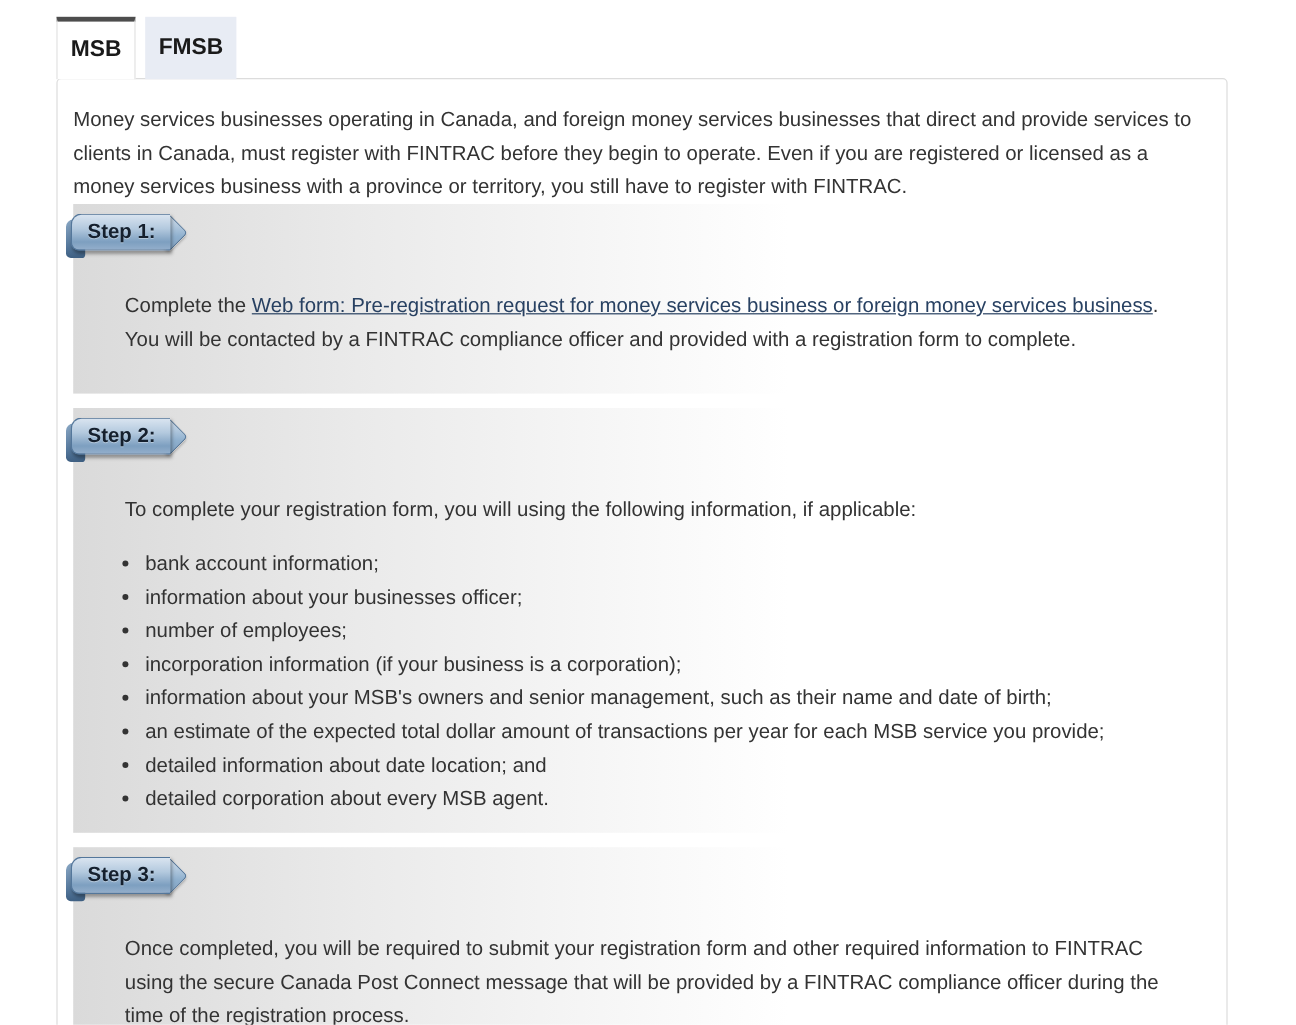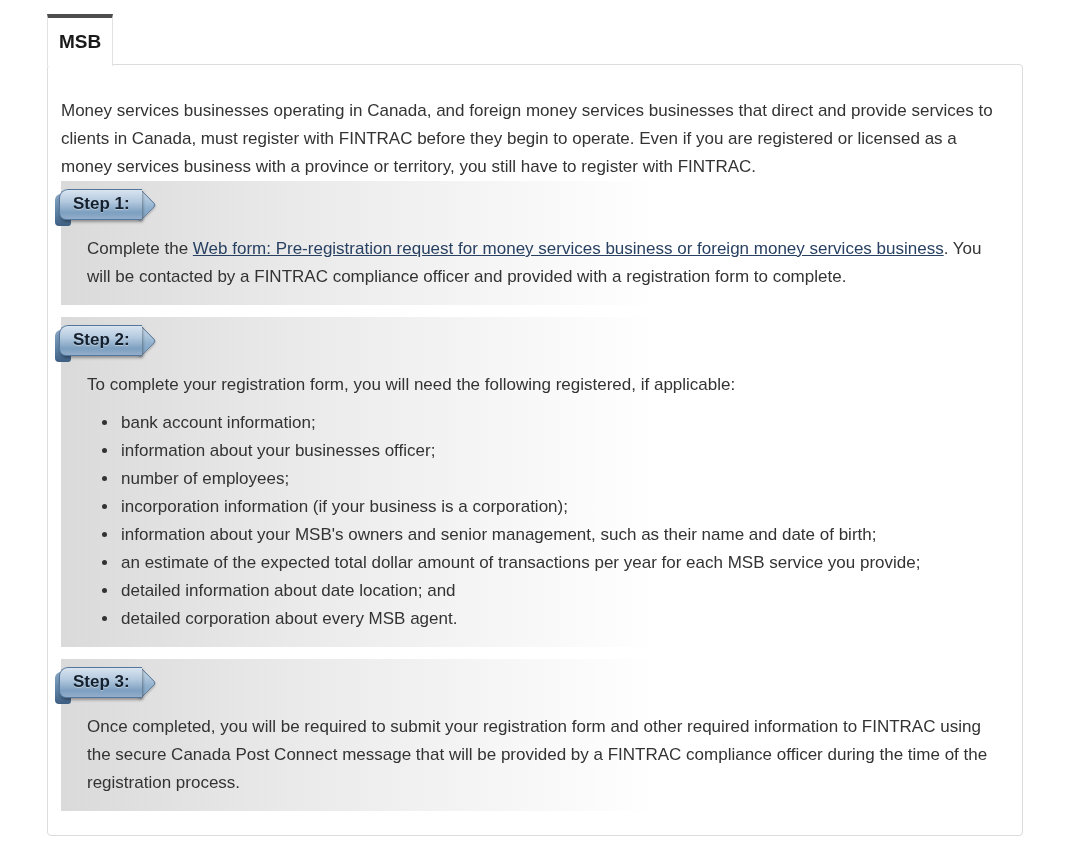--- a/index.html
+++ b/index.html
@@ -31,21 +31,21 @@
   }
   .tab.inactive{ background:var(--tab-inactive-bg); }
 
   
   .panel{
     position:relative; z-index:1;
     border:1px solid var(--panel-border); border-radius:4px;
     margin-top:-1px; background:#fff;
     padding:12px 14px 12px 13px;
   }
-  .intro{ margin:20px 0 0; font-size:17px; line-height:28px; max-width:948px; }
+  .intro{ margin:8px 0 0; font-size:17px; line-height:28px; max-width:948px; }
 
   .register-heading{ font-size:20px; font-weight:700; margin:24px 0 6px; color:#333; }
 
   
   .step{
     position:relative; z-index:0;
     background:linear-gradient(to right, var(--step-gradient-start) 0%, #eaeaea 25%, #f8f8f8 50%, #ffffff 63%);
     margin:0 0 12px 0;
     padding:6px 10px 14px 0;
   }
@@ -70,32 +70,33 @@
     border-radius:4px;
     box-shadow:1px 1px 2px rgba(0,0,0,0.25);
   }
   .badge-fold{
     position:absolute; z-index:-1; left:-5px; top:4px;
     width:16px; height:calc(100% + 3px);
     background:linear-gradient(180deg, #89a7c4, #54779b 70%, #3e5f82);
     border-radius:6px 0 3px 4px;
   }
   .step-content{ padding:15px 4px 0 26px; font-size:17px; line-height:28px; max-width:948px; }
-  .step-content p{ margin:0; }
+  .step-content p{ margin:17px; }
   .link{ color:var(--link); text-decoration:underline; cursor:pointer; }
   .checklist{ margin:10px 0 0; padding:0 0 0 32px; }
   .checklist li{ line-height:28px; padding-left:2px; }
 </style>
 </head>
 <body>
 
 <div class="wrap">
 
   <div class="tabs">
     <div class="tab active">MSB</div>
+    <div class="tab inactive">FMSB</div>
   </div>
 
   <div class="panel">
 
     <p class="intro">Money services businesses operating in Canada, and foreign money services businesses that direct and provide services to clients in Canada, must register with FINTRAC before they begin to operate. Even if you are registered or licensed as a money services business with a province or territory, you still have to register with FINTRAC.</p>
 
 
     <div class="step">
       <span class="step-badge">
         <span class="badge-fold"></span>
@@ -107,21 +108,21 @@
       </div>
     </div>
 
     <div class="step">
       <span class="step-badge">
         <span class="badge-fold"></span>
         <span class="badge-arrow"></span>
         <span>Step 2:</span>
       </span>
       <div class="step-content">
-        <p>To complete your registration form, you will need the following registered, if applicable:</p>
+        <p>To complete your registration form, you will using the following information, if applicable:</p>
         <ul class="checklist">
 
             <li>bank account information;</li>
 
             <li>information about your businesses officer;</li>
 
             <li>number of employees;</li>
 
             <li>incorporation information (if your business is a corporation);</li>
 

